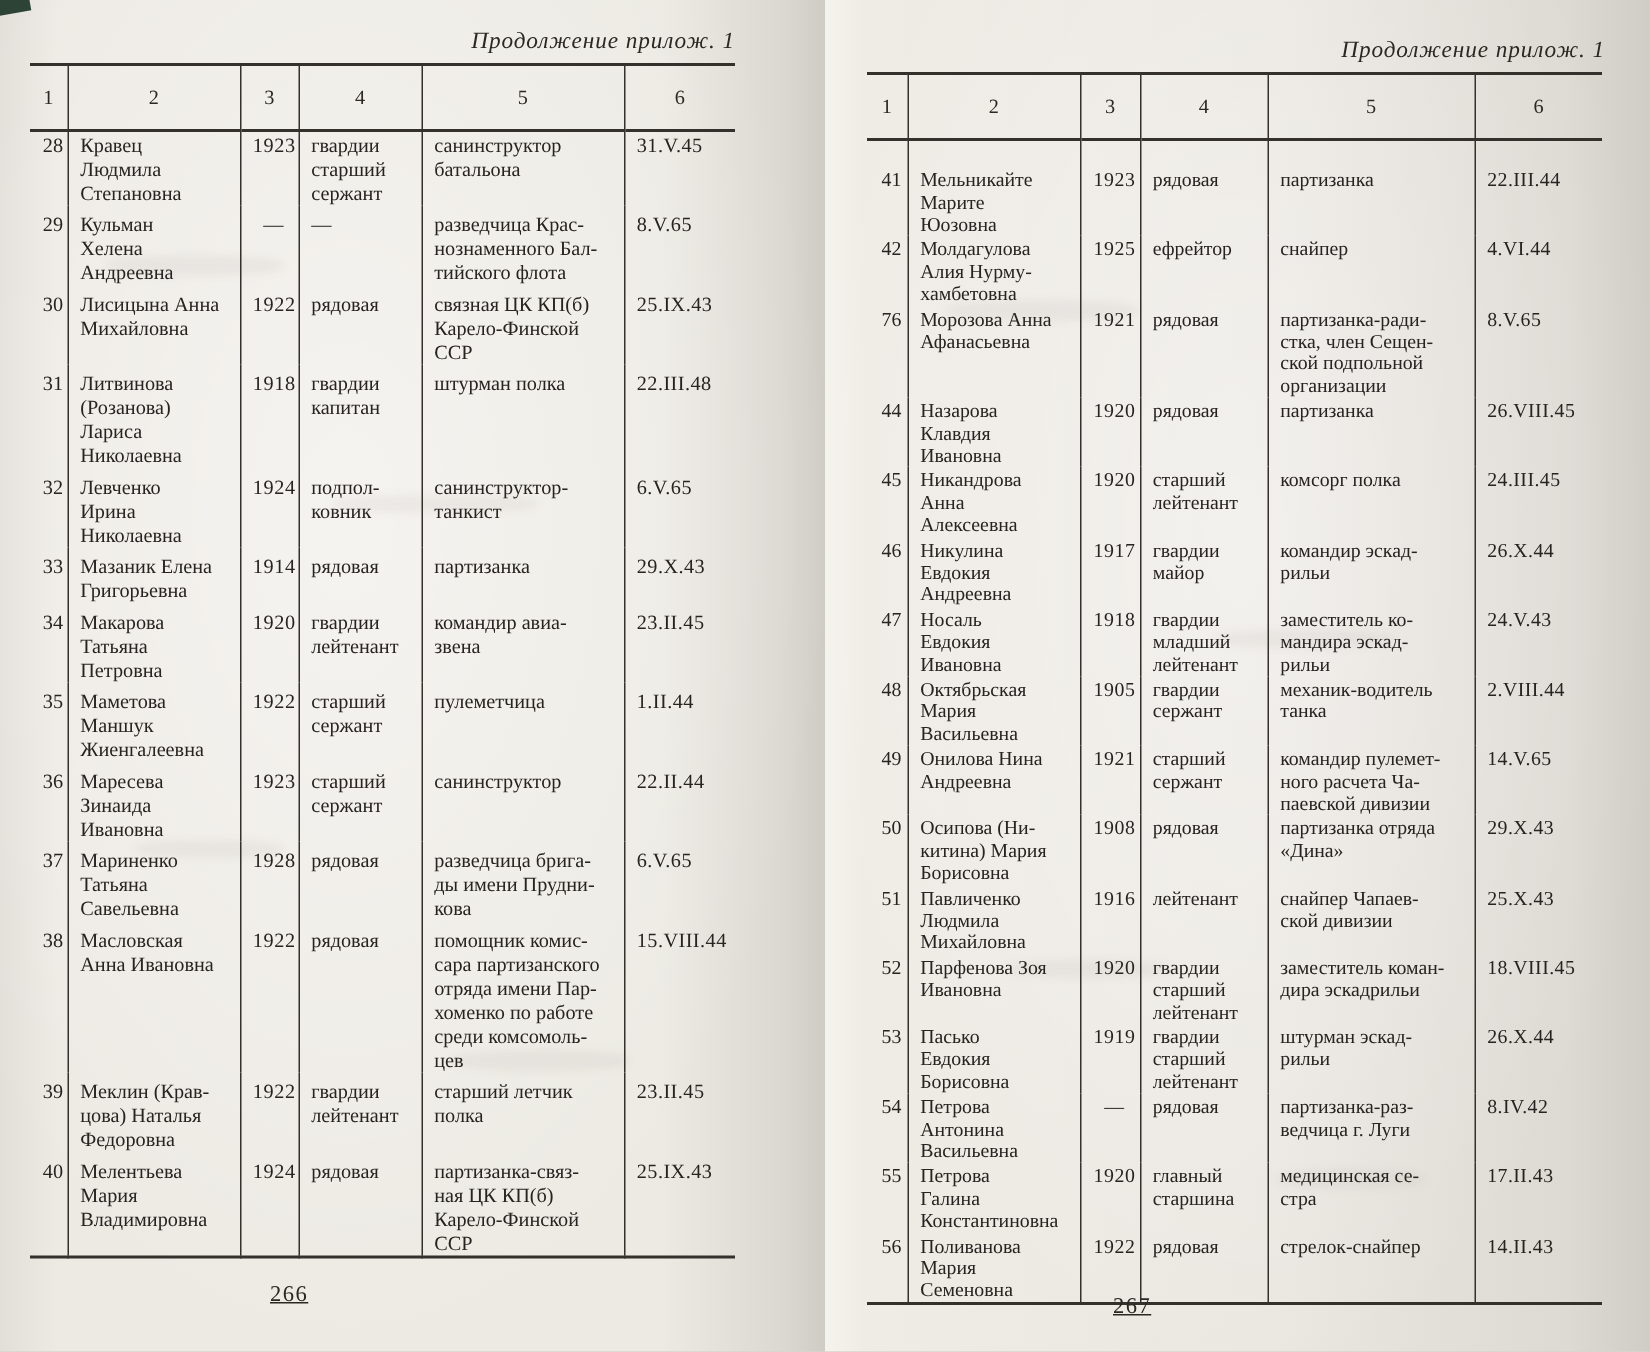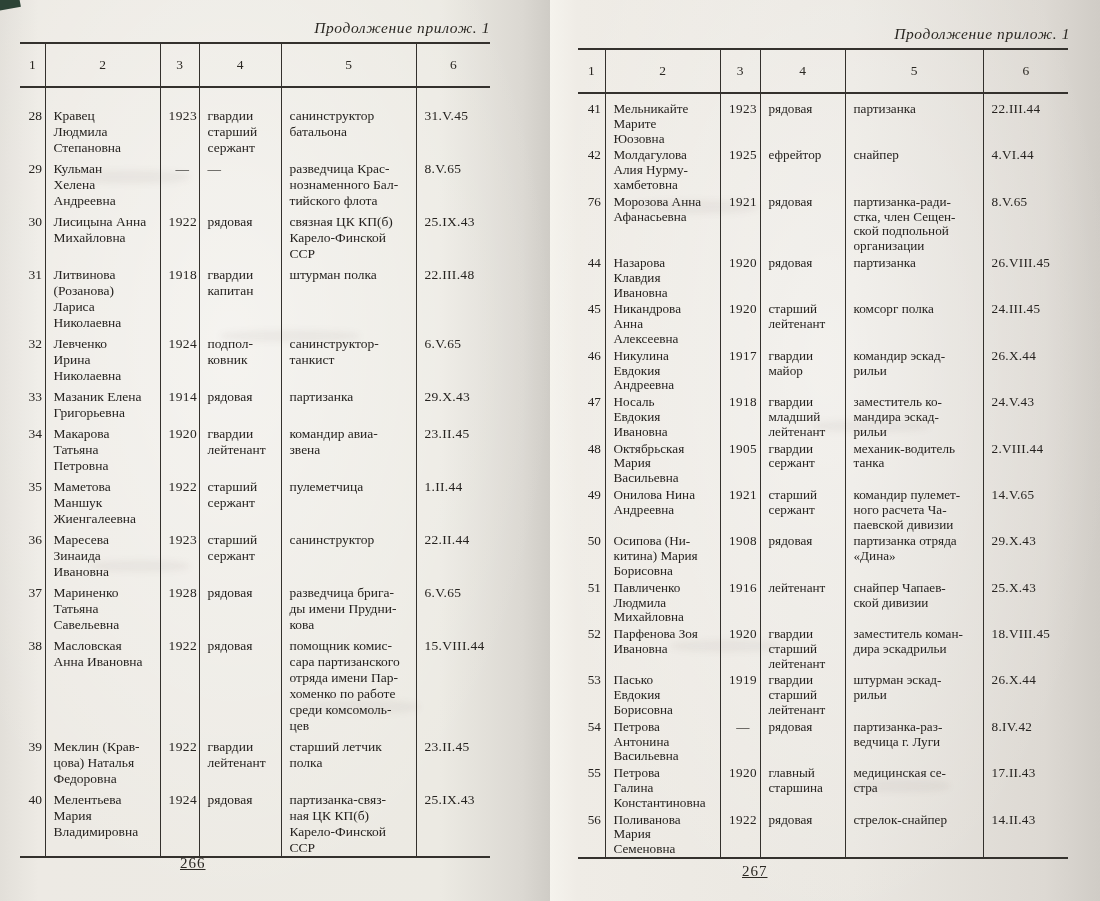--- a/index.html
+++ b/index.html
@@ -48,22 +48,22 @@
     padding: 13px 0; border-bottom: 2px solid #34312d; color: #2b2823;
   }
   table.roster th + th, table.roster td + td { border-left: 1.6px solid #34312d; }
 
   table.roster td {
     vertical-align: top; white-space: pre-line;
     padding: 5px 2px 0 8px; color: #262320;
   }
   .page-left  table.roster td { font-size: 13.5px; line-height: 16px; }
   .page-right table.roster td { font-size: 13.2px; line-height: 14.8px; padding-top: 2px; }
-  .page-left  table.roster tbody tr:first-child td { padding-top: 20px; }
-  .page-right table.roster tbody tr:first-child td { padding-top: 8px; }
+  .page-left  table.roster tbody tr:first-child td { padding-top: 1px; }
+  .page-right table.roster tbody tr:first-child td { padding-top: 19px; }
 
   td.c-num  { text-align: center; padding-left: 0; padding-right: 0; }
   td.c-year { text-align: center; padding-left: 0; padding-right: 0; letter-spacing: 0.4px; }
   td.c-date { padding-left: 0; padding-right: 4px;
               white-space: nowrap; letter-spacing: 0.3px; }
   .page-left  td.c-date { font-size: 13px; }
   .page-right td.c-date { font-size: 13.2px; }
 
   .page-number { position: absolute; font-size: 15px; letter-spacing: 1px; color: #2b2823; text-decoration: underline; }
   .page-left  .page-number { top: 855px; left: 180px; }

